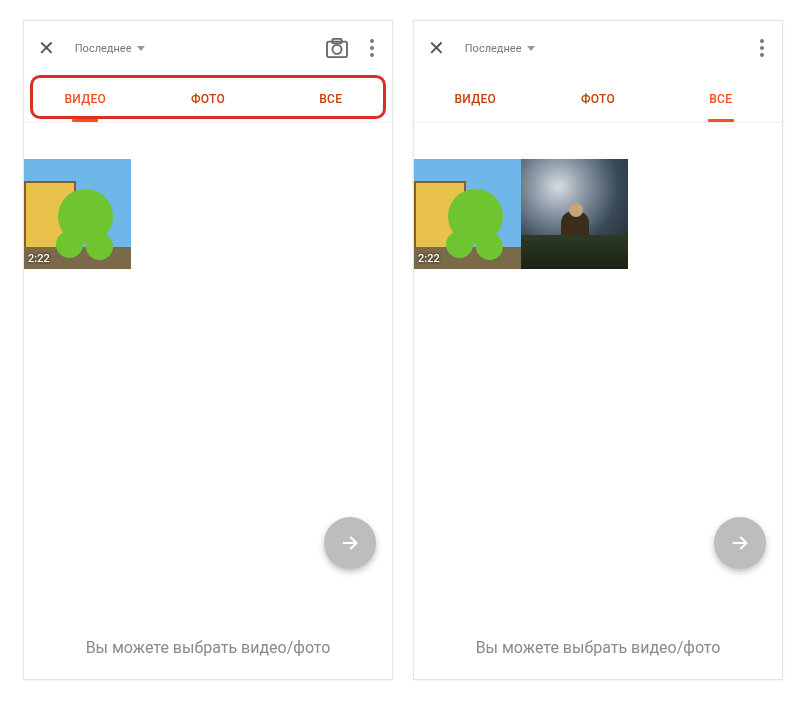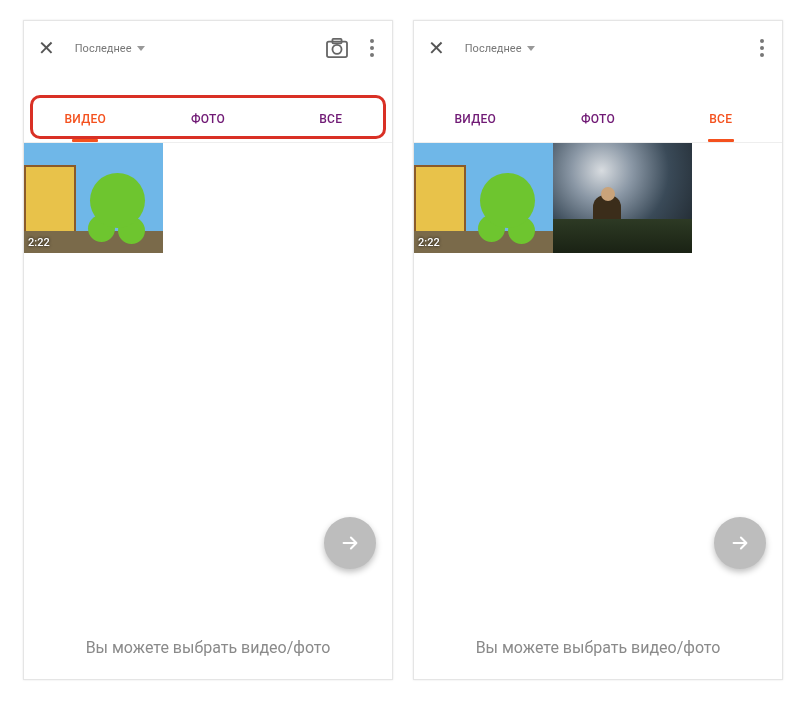--- a/index.html
+++ b/index.html
@@ -63,21 +63,20 @@
     cursor: pointer;
     padding: 4px;
   }
   .more-icon span {
     width: 4px; height: 4px;
     background: #777;
     border-radius: 50%;
   }
   .tabs-wrap {
     position: relative;
-    margin-top: 20px;
   }
   .tabs-highlight {
     position: absolute;
     top: 0; left: 6px; right: 6px; bottom: 4px;
     border: 3px solid #d93025;
     border-radius: 10px;
     pointer-events: none;
   }
   .tabs {
     display: flex;
@@ -85,46 +84,47 @@
     border-bottom: 1px solid #eee;
   }
   .tab {
     flex: 1;
     display: flex;
     align-items: center;
     justify-content: center;
     font-size: 12px;
     font-weight: 500;
     letter-spacing: 0.3px;
-    color: #701a75;
+    color: #c2410c;
     cursor: pointer;
     position: relative;
   }
   .tab.active {
     color: #f4511e;
   }
   .tab.active::after {
     content: "";
     position: absolute;
     bottom: 0;
     height: 3px;
     width: 26px;
     background: #f4511e;
     border-radius: 1px;
   }
   .grid {
     display: flex;
     flex-wrap: wrap;
   }
   .thumb {
-    width: 139px;
+    width: 107px;
     height: 110px;
     position: relative;
     background: #ccc;
     overflow: hidden;
+    margin-top: 36px;
   }
   .thumb .duration {
     position: absolute;
     left: 4px;
     bottom: 4px;
     color: #fff;
     font-size: 11px;
     font-weight: 500;
     text-shadow: 0 0 3px rgba(0,0,0,0.9);
   }

